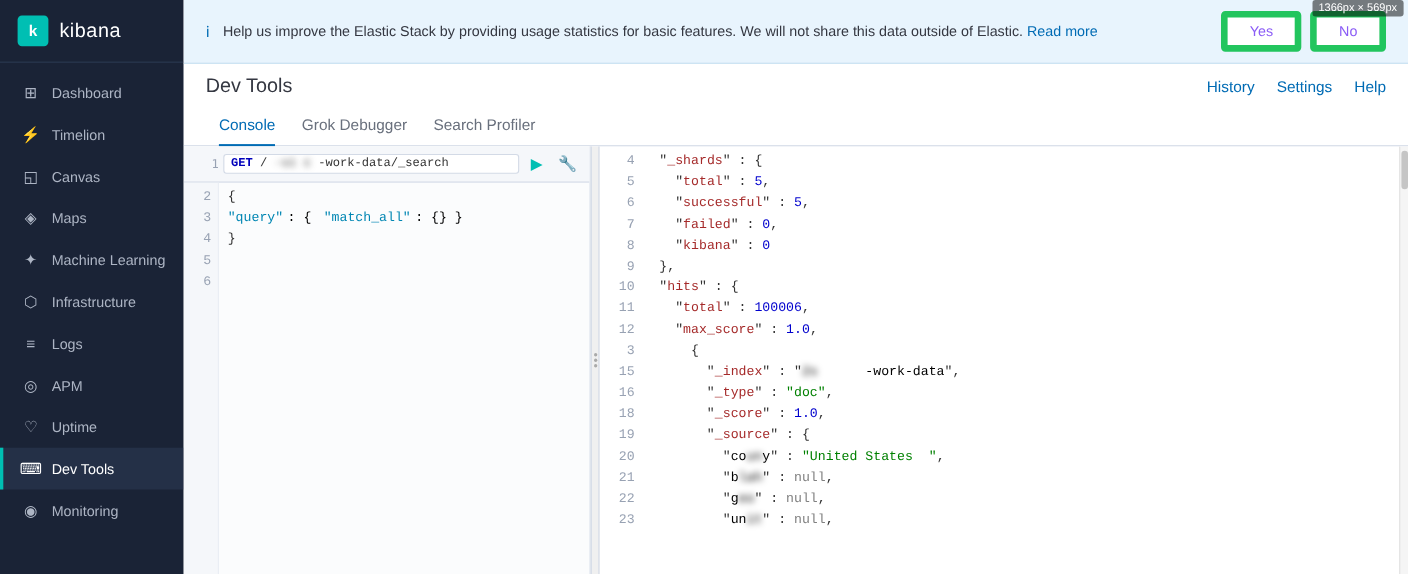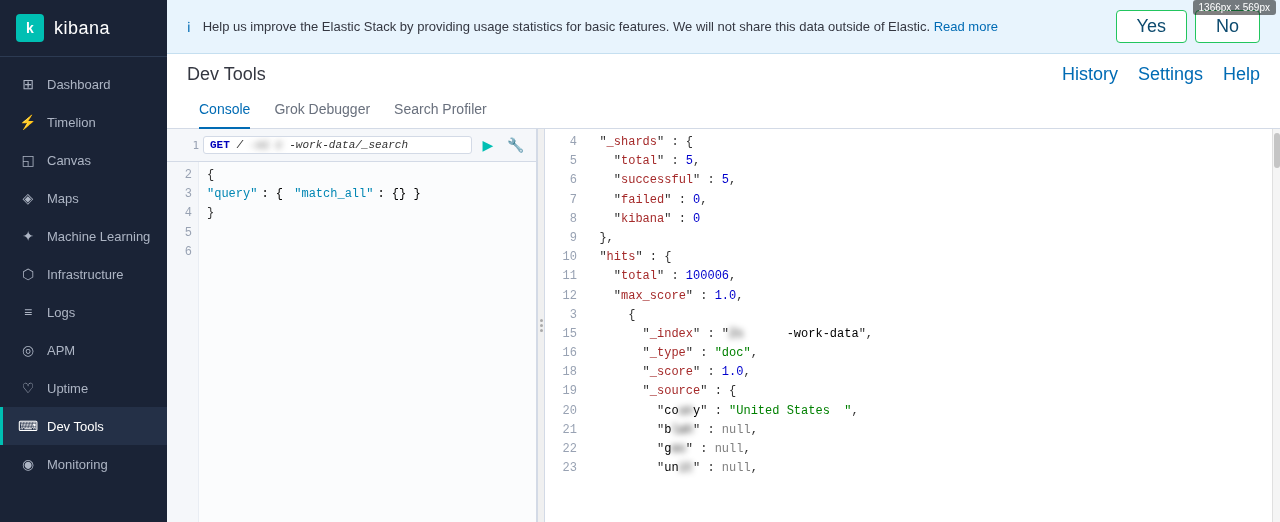--- a/index.html
+++ b/index.html
@@ -99,46 +99,46 @@
     }
     .banner-text {
       font-size: 13px;
       color: #343741;
       flex: 1;
     }
     .banner-link { color: #006bb4; text-decoration: none; }
     .banner-buttons { display: flex; gap: 8px; }
     .banner-btn {
       padding: 5px 20px;
-      border: 1px solid #22c55e;
+      border: 6px solid #22c55e;
       background: white;
       border-radius: 4px;
-      font-size: 18px;
+      font-size: 13px;
       cursor: pointer;
-      color: #0c4a6e;
+      color: #8b5cf6;
     }
 
     
     .devtools-header {
       padding: 10px 20px 0 20px;
       display: flex;
       align-items: center;
       justify-content: space-between;
       flex-shrink: 0;
     }
     .devtools-title {
       font-size: 18px;
       color: #343741;
       font-weight: 500;
     }
     .header-actions {
       display: flex;
       gap: 20px;
       align-items: flex-start;
-      font-size: 18px;
+      font-size: 14px;
       color: #006bb4;
     }
     .header-action {
       cursor: pointer;
       color: #006bb4;
     }
 
     
     .tabs-bar {
       display: flex;
@@ -402,21 +402,21 @@
     <div class="tab">Search Profiler</div>
   </div>
 
   <div class="editor-area">
 
     <div class="left-pane">
       <div class="editor-toolbar">
         <span style="color:#98a2b3;font-size:11px;font-family:monospace;width:24px;text-align:right;">1</span>
         <div class="toolbar-url" style="font-size:11px;">
           <span style="color:#00b;font-weight:bold;">GET</span>
-          <span style="color:#333;font-style:italic;"> /  <span style="filter:blur(3px)">-si</span>  <span style="filter:blur(3px)">c</span>  -work-data/_search</span>
+          <span style="color:#333;"> /  <span style="filter:blur(3px)">-si</span>  <span style="filter:blur(3px)">c</span>  -work-data/_search</span>
         </div>
         <div class="toolbar-btn play-btn" title="Run">▶</div>
         <div class="toolbar-btn" title="Options">🔧</div>
       </div>
       <div style="display:flex;flex:1;overflow:hidden;">
         <div class="line-numbers">
           <div>2</div>
           <div>3</div>
           <div>4</div>
           <div>5</div>

